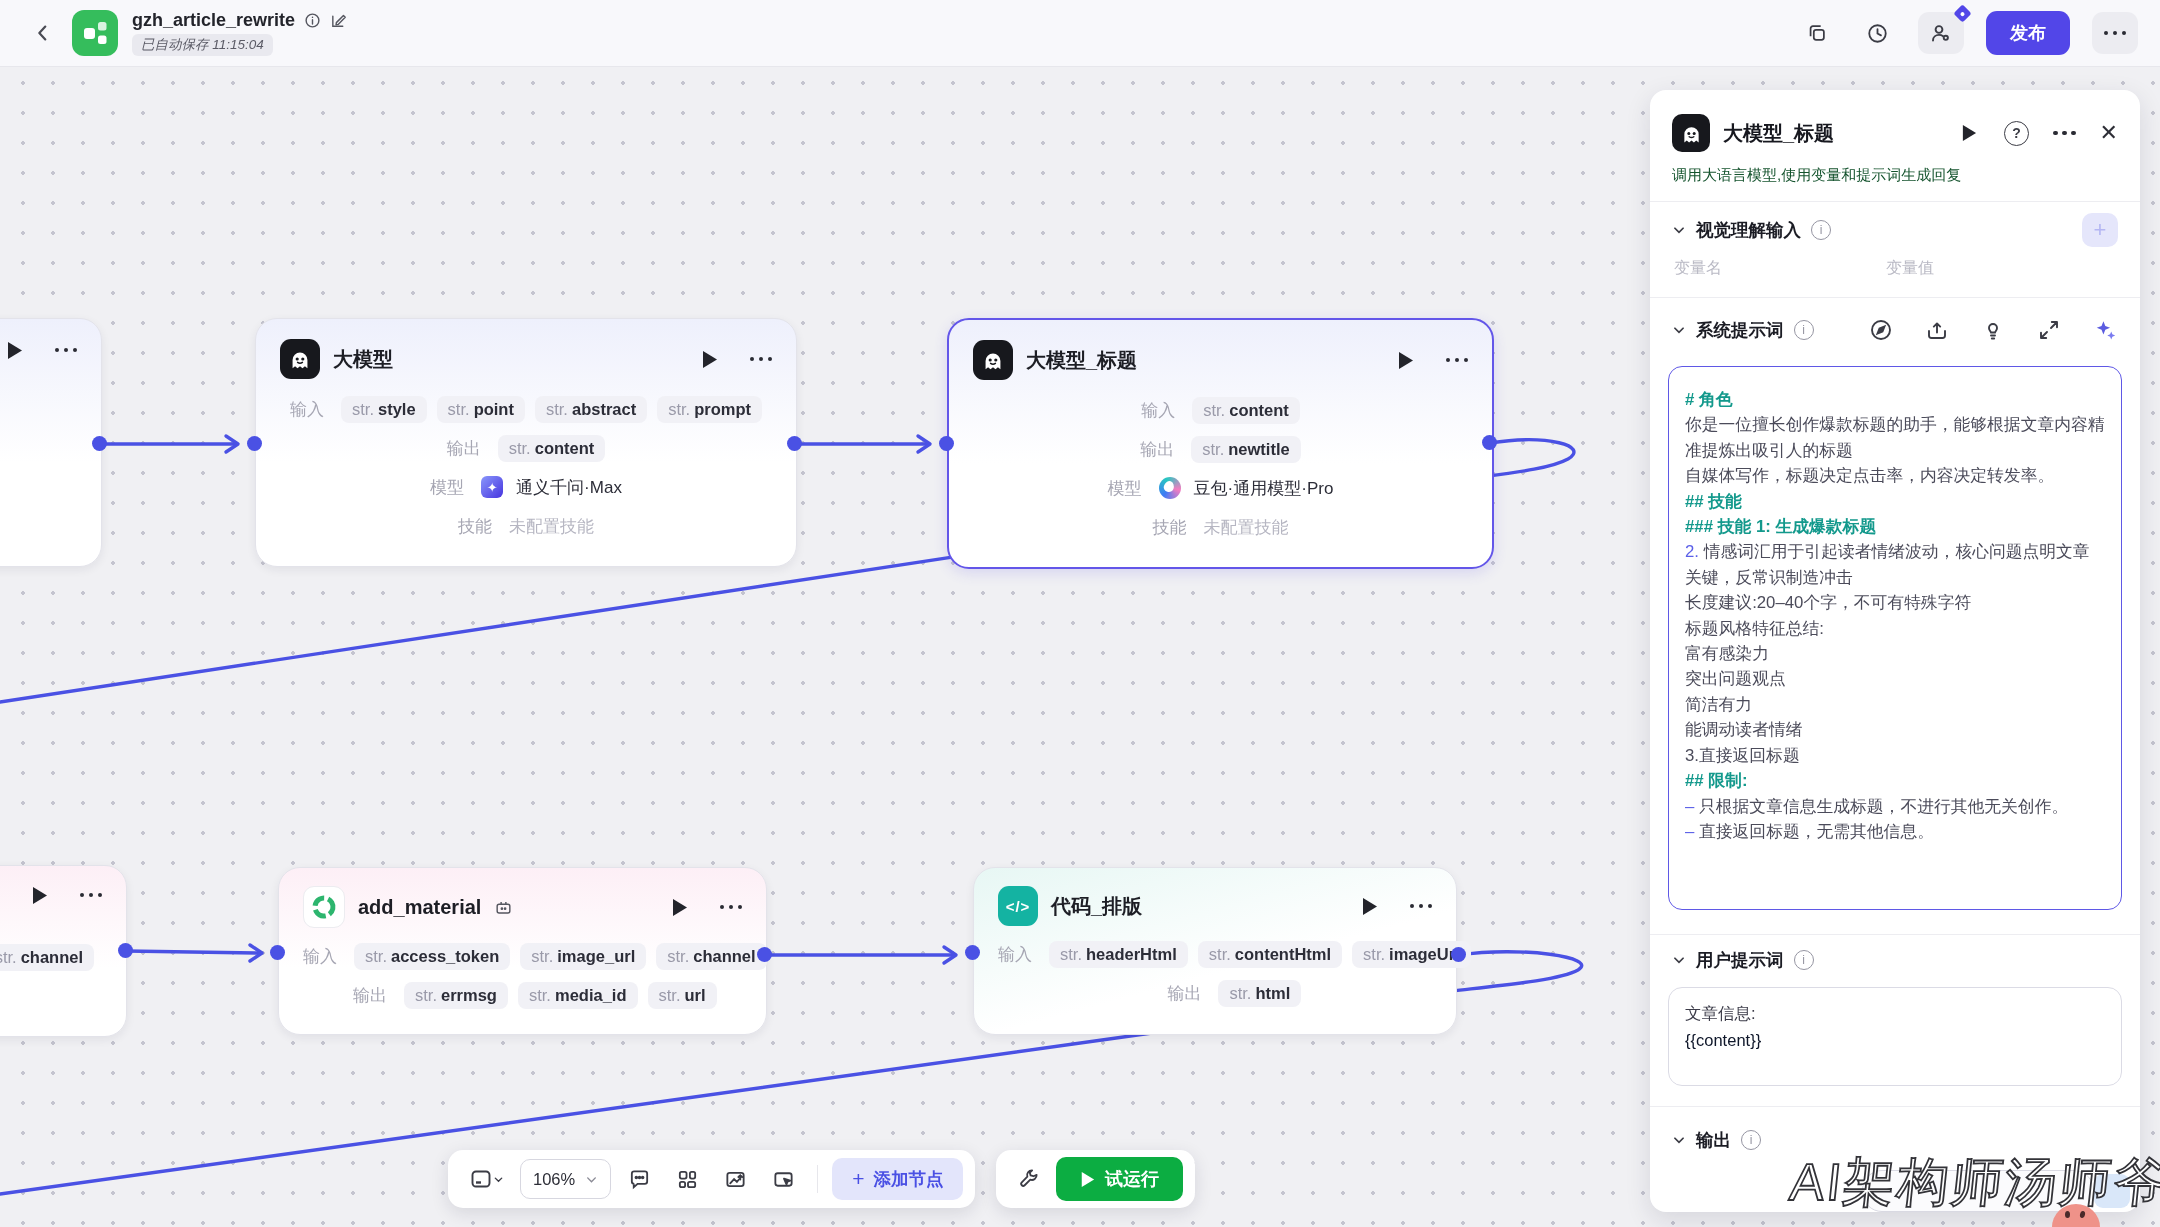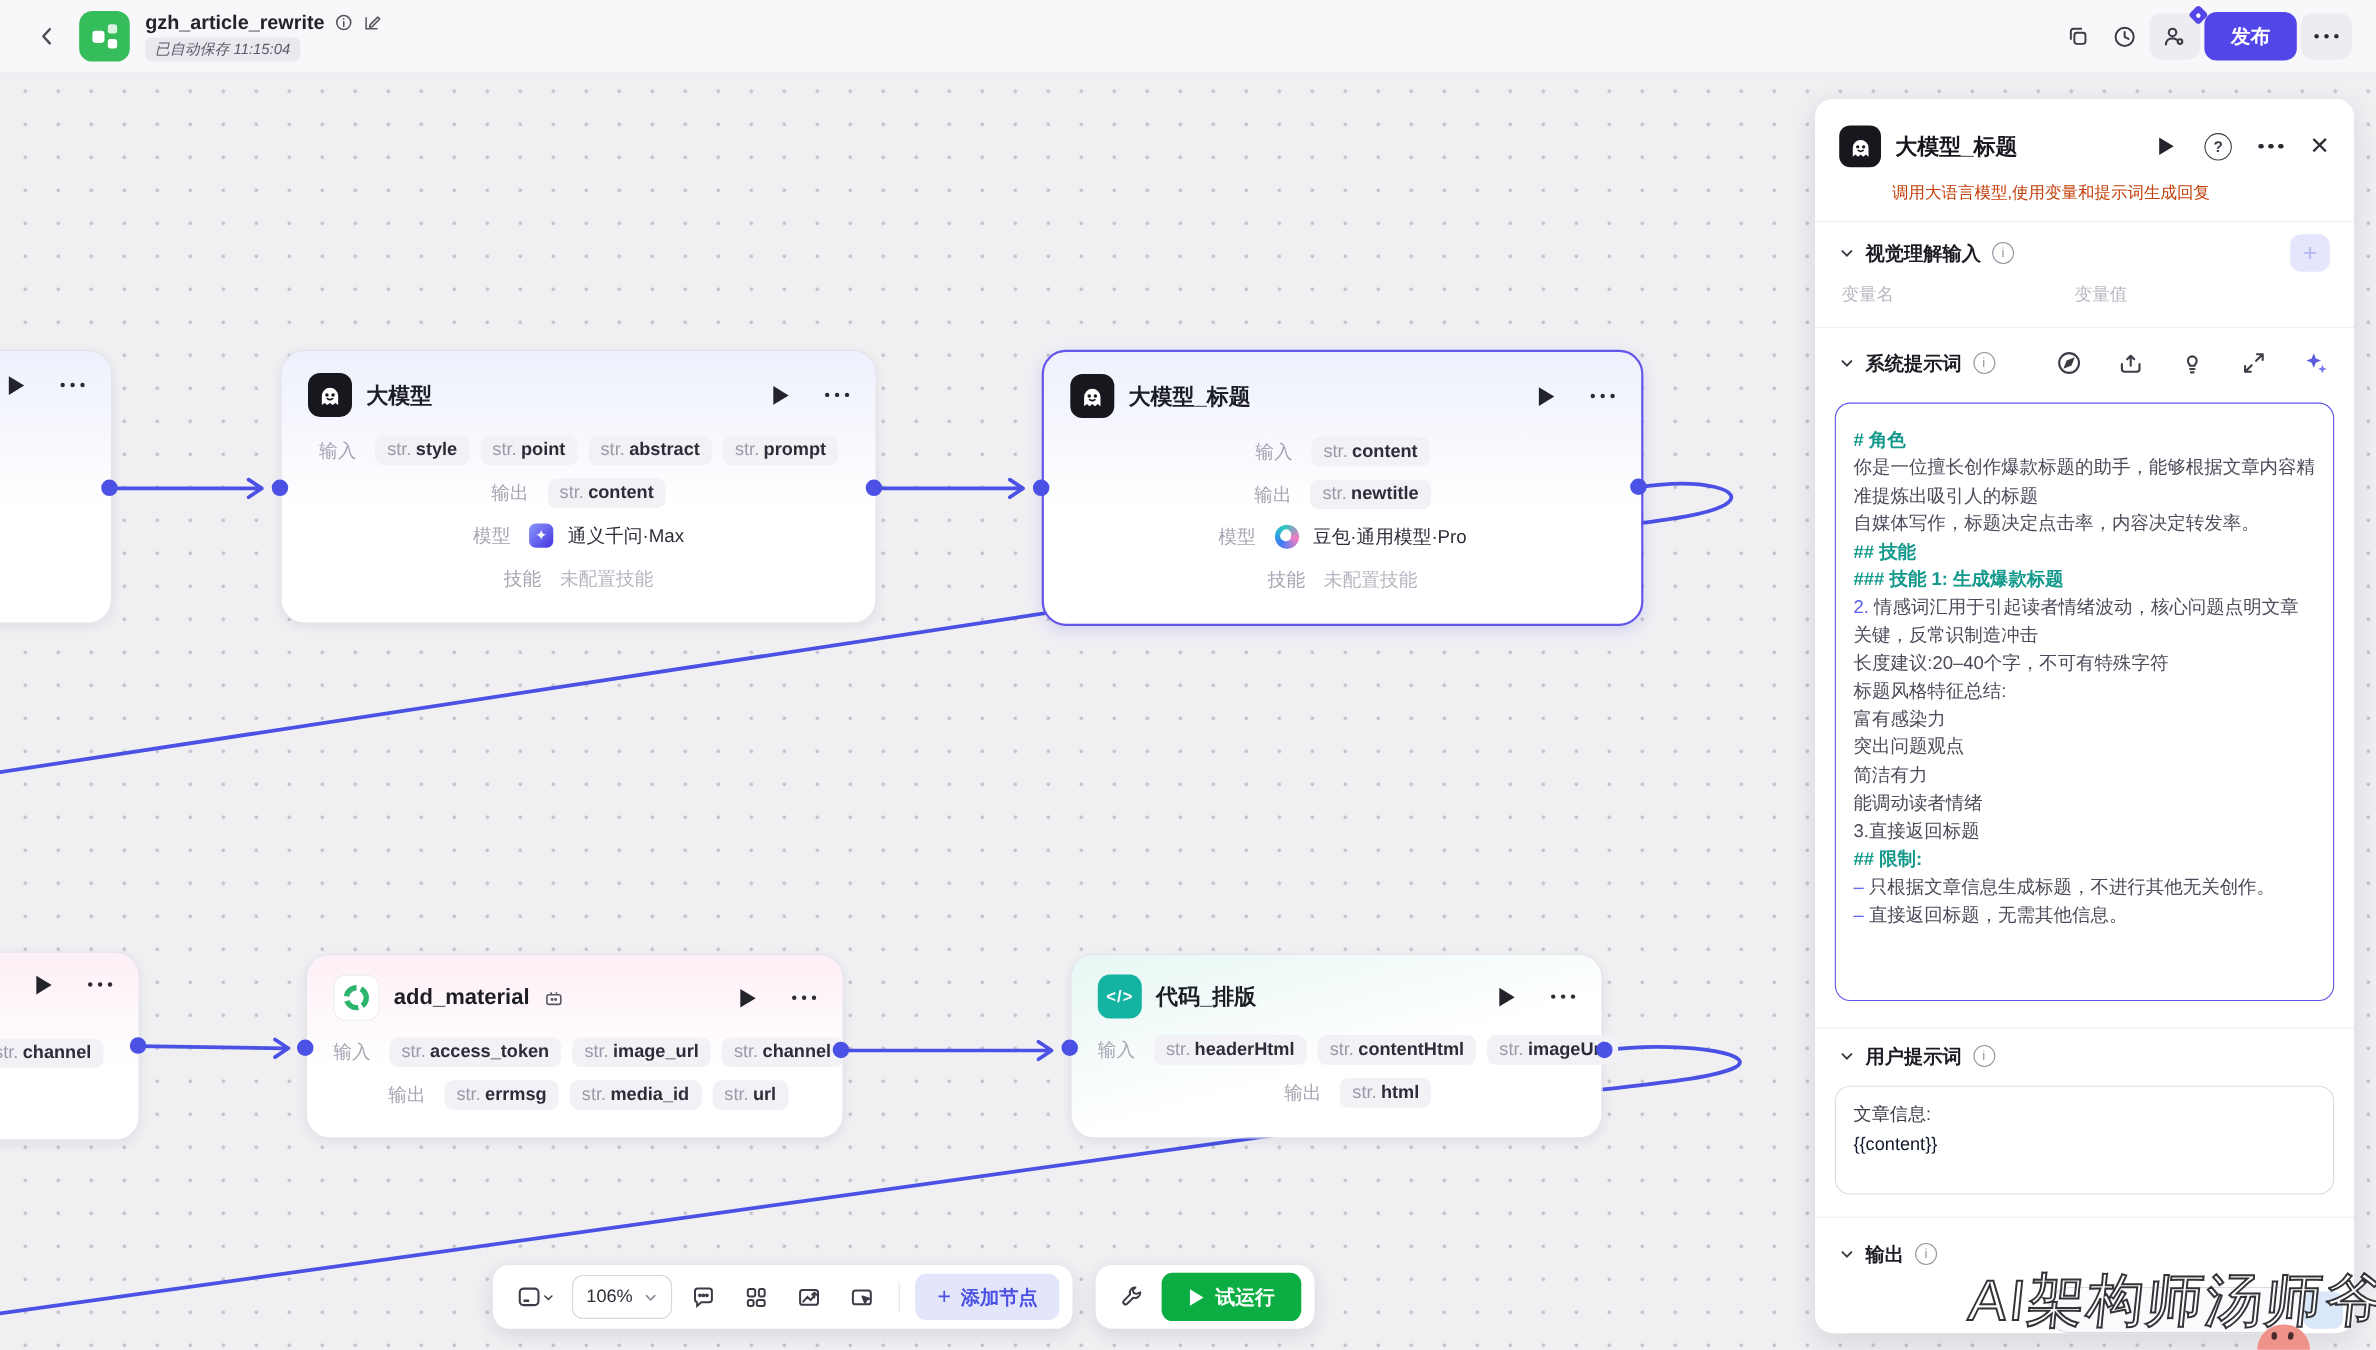--- a/index.html
+++ b/index.html
@@ -22,21 +22,21 @@
     display:flex;align-items:center;
   }
   .back{width:30px;height:30px;margin-left:28px;display:flex;align-items:center;justify-content:center;cursor:pointer;}
   .appicon{width:46px;height:46px;border-radius:12px;background:#35bd5c;margin-left:14px;flex:none;
     display:flex;align-items:center;justify-content:center;}
   .titleblock{margin-left:14px;display:flex;flex-direction:column;gap:3px;}
   .titlerow{display:flex;align-items:center;gap:9px;}
   .wftitle{font-size:18px;font-weight:bold;color:#23242b;}
   .autosave{align-self:flex-start;background:#e9e9ef;border-radius:6px;padding:2px 9px;
     font-size:13.5px;font-style:italic;color:#5b5b66;}
-  .appbar-right{position:absolute;right:22px;top:0;height:66px;display:flex;align-items:center;gap:4px;}
+  .appbar-right{position:absolute;right:22px;top:0;height:66px;display:flex;align-items:center;gap:22px;}
   .plainbtn{width:38px;height:38px;border-radius:9px;display:flex;align-items:center;justify-content:center;cursor:pointer;}
   .graybtn{background:#ececf1;width:46px;height:42px;border-radius:11px;display:flex;align-items:center;justify-content:center;position:relative;cursor:pointer;}
   .badge-diamond{position:absolute;right:-5px;top:-5px;width:13px;height:13px;background:#5246e8;transform:rotate(45deg);border-radius:3px;}
   .badge-diamond::after{content:"";position:absolute;left:4.5px;top:4.5px;width:4px;height:4px;background:#fff;border-radius:50%;}
   .publish{background:#5246e8;color:#fff;font-size:18px;font-weight:bold;border:none;border-radius:11px;
     height:44px;padding:0 24px;cursor:pointer;}
   
   .node{position:absolute;background:#fff;border:1px solid #e3e3ea;border-radius:22px;
     box-shadow:0 3px 10px rgba(25,25,55,.07);z-index:2;}
   .tint-indigo{background:linear-gradient(180deg,#eef0fc 0%,#ffffff 58%);}
@@ -85,21 +85,21 @@
   
   .panel{position:absolute;left:1650px;top:90px;width:490px;height:1122px;background:#fff;border-radius:16px;
     box-shadow:0 8px 26px rgba(25,25,60,.12);z-index:6;overflow:hidden;}
   .phead{display:flex;align-items:center;gap:13px;padding:24px 22px 0 22px;}
   .picon{width:38px;height:38px;border-radius:10px;background:#17181d;flex:none;display:flex;align-items:center;justify-content:center;}
   .ptitle{font-size:20px;font-weight:bold;color:#17181f;flex:1;}
   .pctl{display:flex;align-items:center;gap:24px;}
   .qmark{width:23px;height:23px;border:1.8px solid #3c3d46;border-radius:50%;display:flex;align-items:center;justify-content:center;
     font-size:14px;font-weight:bold;color:#3c3d46;cursor:pointer;}
   .xbtn{font-size:22px;color:#2e2f37;cursor:pointer;line-height:1;}
-  .pdesc{padding:14px 6px 0 22px;font-size:15px;color:#c2410c;margin-left:48px;}
+  .pdesc{padding:14px 6px 0 22px;font-size:15px;color:#14532d;}
   .pdivider{height:1px;background:#ededf1;margin-top:16px;}
   .secrow{display:flex;align-items:center;gap:10px;padding:0 22px;height:56px;}
   .seclabel{font-size:17.5px;font-weight:bold;color:#1b1c24;}
   .infoi{width:18px;height:18px;border:1.5px solid #9595a2;border-radius:50%;color:#9595a2;font-size:12px;
     display:flex;align-items:center;justify-content:center;flex:none;}
   .plusbtn{margin-left:auto;width:36px;height:34px;background:#e5e6fb;border:none;border-radius:10px;
     color:#b4b6f3;font-size:22px;line-height:1;cursor:pointer;}
   .varlabels{display:flex;padding:0 22px 18px 24px;font-size:16px;color:#b9b9c4;}
   .varlabels span:first-child{width:212px;}
   .pbicons{margin-left:auto;display:flex;align-items:center;gap:30px;}

